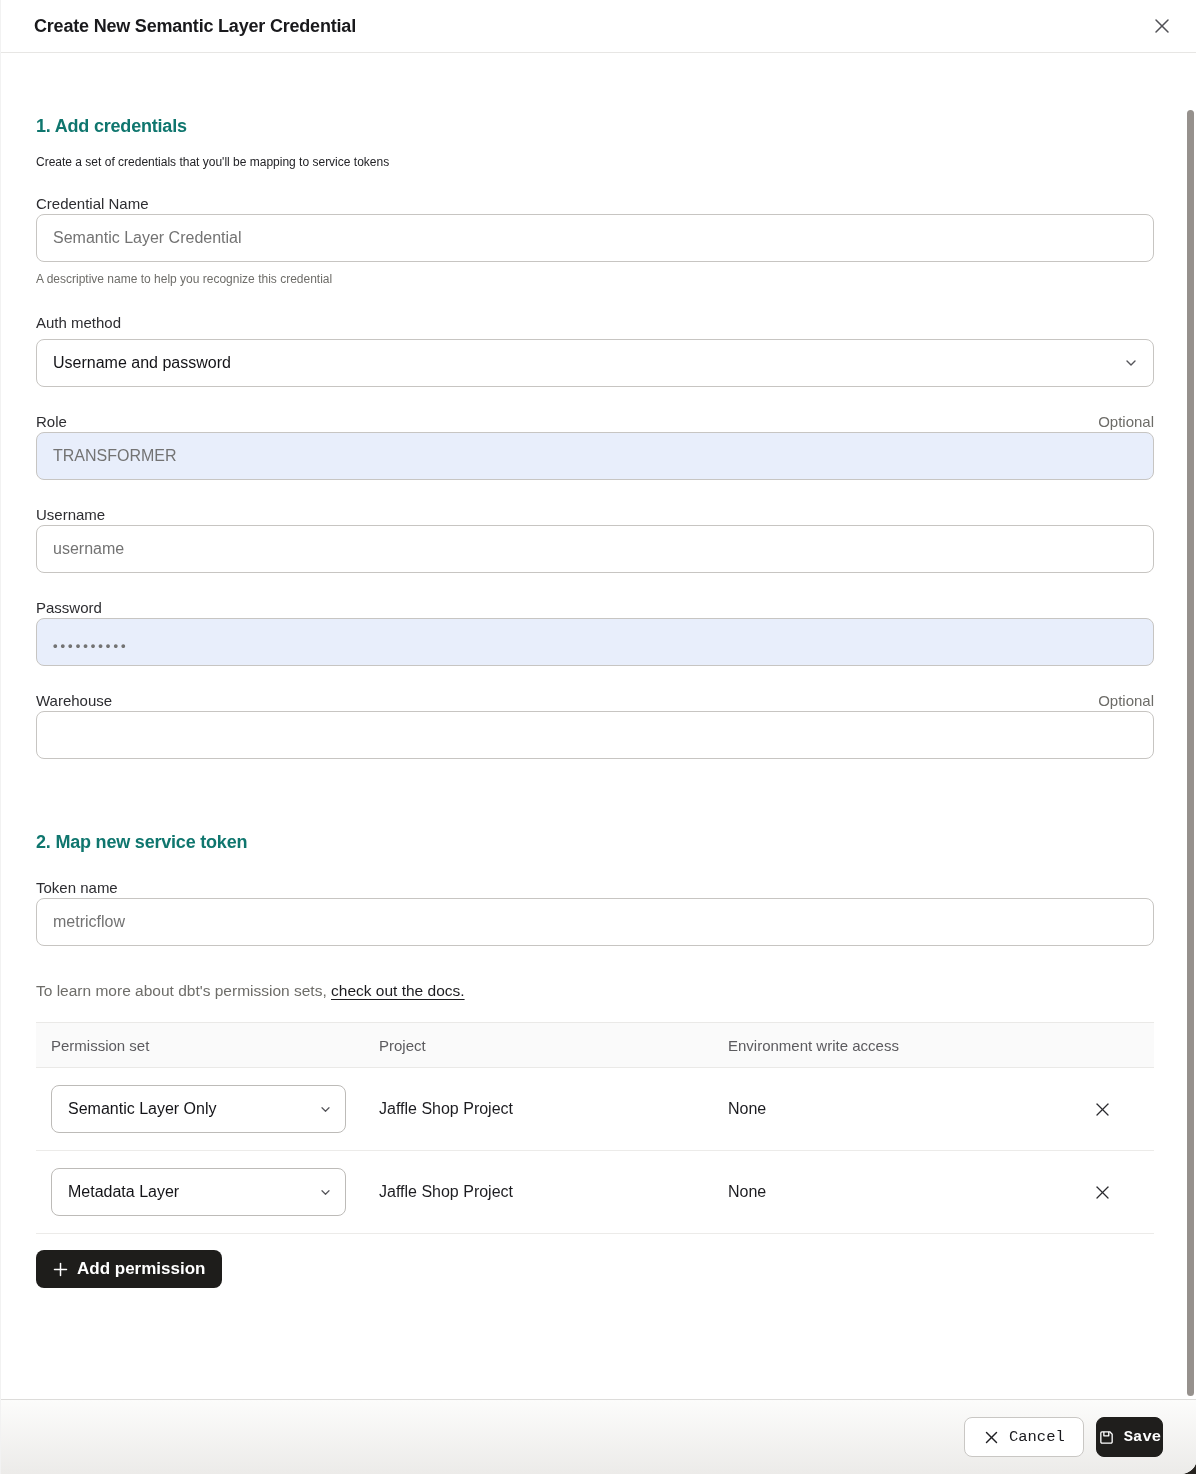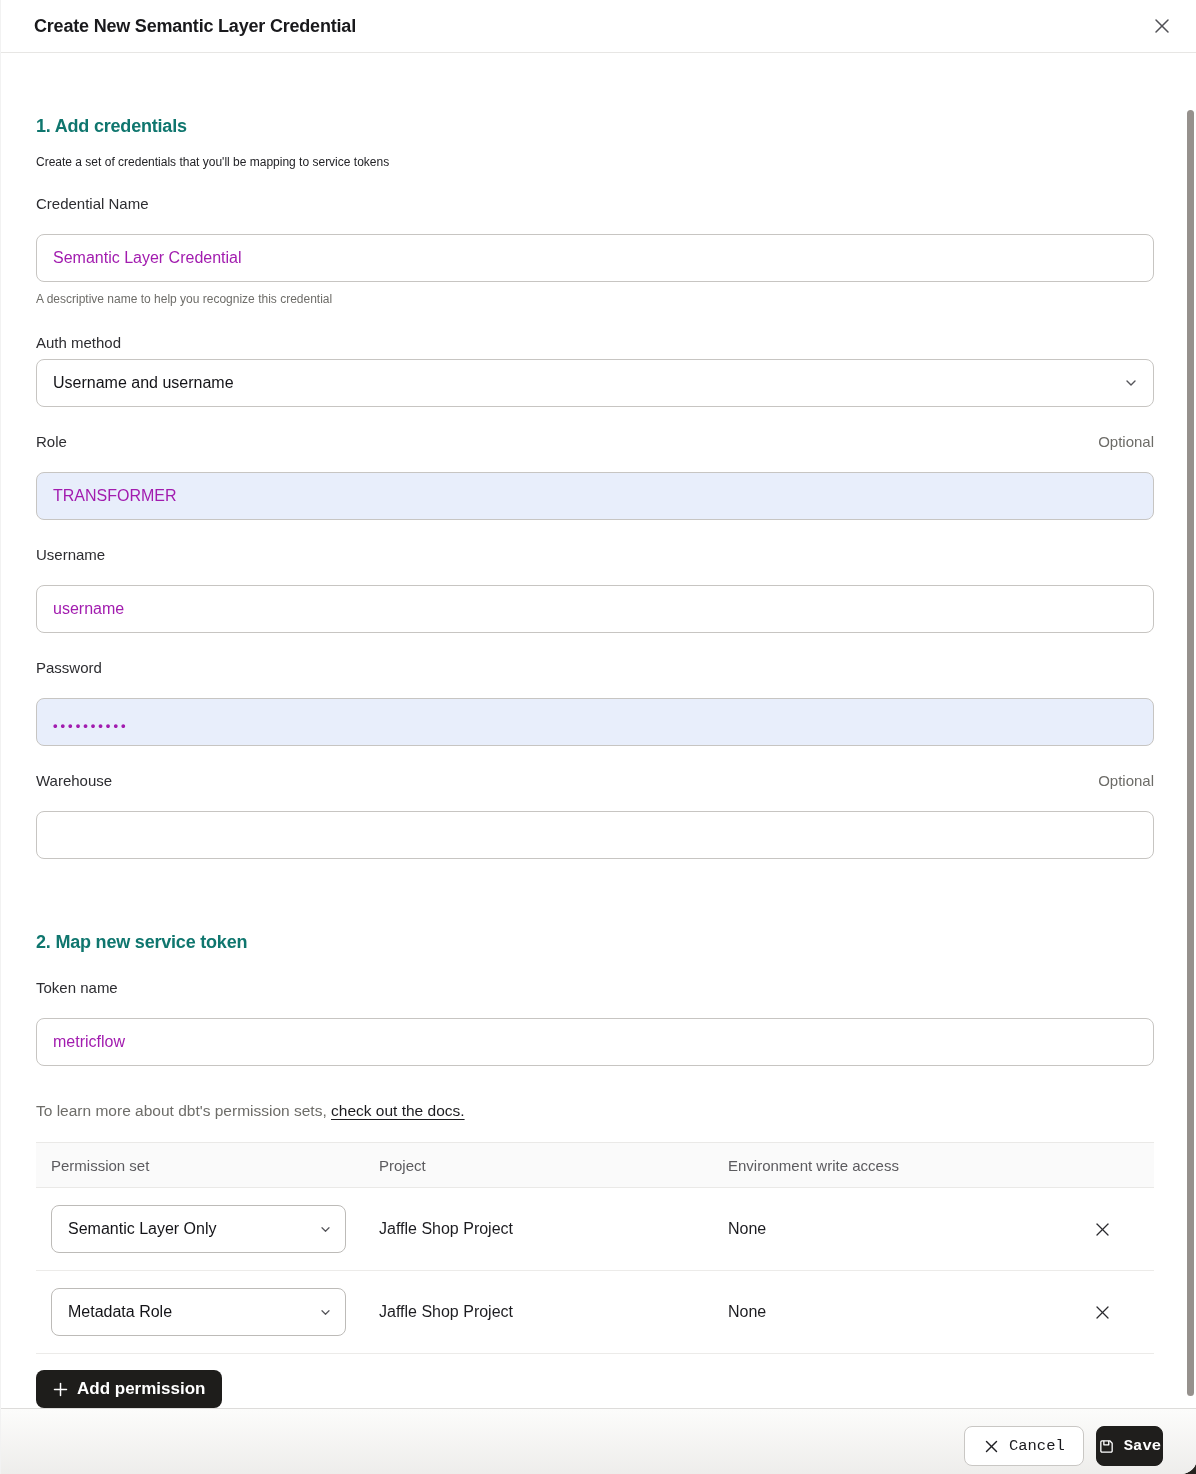--- a/index.html
+++ b/index.html
@@ -34,23 +34,23 @@
   .section-heading.second{margin-top:69px;}
   .desc{margin:13px 0 0;font-size:12px;line-height:19px;color:#232327;}
   .field{margin-top:26px;}
   .field.first{margin-top:23px;}
   .label-row{
     display:flex;align-items:flex-end;justify-content:space-between;
     font-size:15px;line-height:18px;color:#2d2d31;
   }
   .optional{color:#6d6c68;font-size:15px;}
   .text-input{
-    margin-top:21px;width:100%;box-sizing:border-box;height:48px;
+    margin-top:1px;width:100%;box-sizing:border-box;height:48px;
     border:1px solid #c7c5c2;border-radius:8px;background:#fff;
-    padding:0 16px;font-size:16px;color:#a21caf;outline:none;
+    padding:0 16px;font-size:16px;color:#737373;outline:none;
     font-family:inherit;
   }
   .text-input.autofill{background:#e8eefb;}
   .text-input.password{
     font-size:13px;font-weight:700;letter-spacing:3px;padding-top:6px;
   }
   .helper{margin-top:9px;font-size:12px;line-height:17px;color:#6e6d69;}
   
   .select-box{
     margin-top:7px;height:48px;border:1px solid #c7c5c2;border-radius:8px;
@@ -148,21 +148,21 @@
       </div>
       <input class="text-input" type="text" value="Semantic Layer Credential" style="">
       <div class="helper">A descriptive name to help you recognize this credential</div>
     </div>
 
     <div class="field">
       <div class="label-row">
         <span>Auth method</span>
       </div>
       <div class="select-box">
-        <span class="sel-text">Username and username</span>
+        <span class="sel-text">Username and password</span>
         <span>
           <svg width="12" height="8" viewBox="0 0 12 8" fill="none" stroke="#55555a" stroke-width="1.4" stroke-linecap="round" stroke-linejoin="round">
             <polyline points="2,2 6,6 10,2"></polyline>
           </svg>
         </span>
       </div>
     </div>
 
     <div class="field">
       <div class="label-row">
@@ -233,21 +233,21 @@
                   <line x1="15" y1="4" x2="4" y2="15"></line>
               </svg>
             </span>
           </button>
         </div>
       </div>
 
       <div class="pt-row">
         <div class="pt-col1">
           <div class="row-select">
-            <span class="sel-text">Metadata Role</span>
+            <span class="sel-text">Metadata Layer</span>
             <span>
               <svg width="11" height="7" viewBox="0 0 12 8" fill="none" stroke="#55555a" stroke-width="1.4" stroke-linecap="round" stroke-linejoin="round">
                 <polyline points="2,2 6,6 10,2"></polyline>
               </svg>
             </span>
           </div>
         </div>
         <div class="pt-col2"><span class="cell-text">Jaffle Shop Project</span></div>
         <div class="pt-col3" style="display:flex;align-items:center;">
           <span class="cell-text">None</span>

